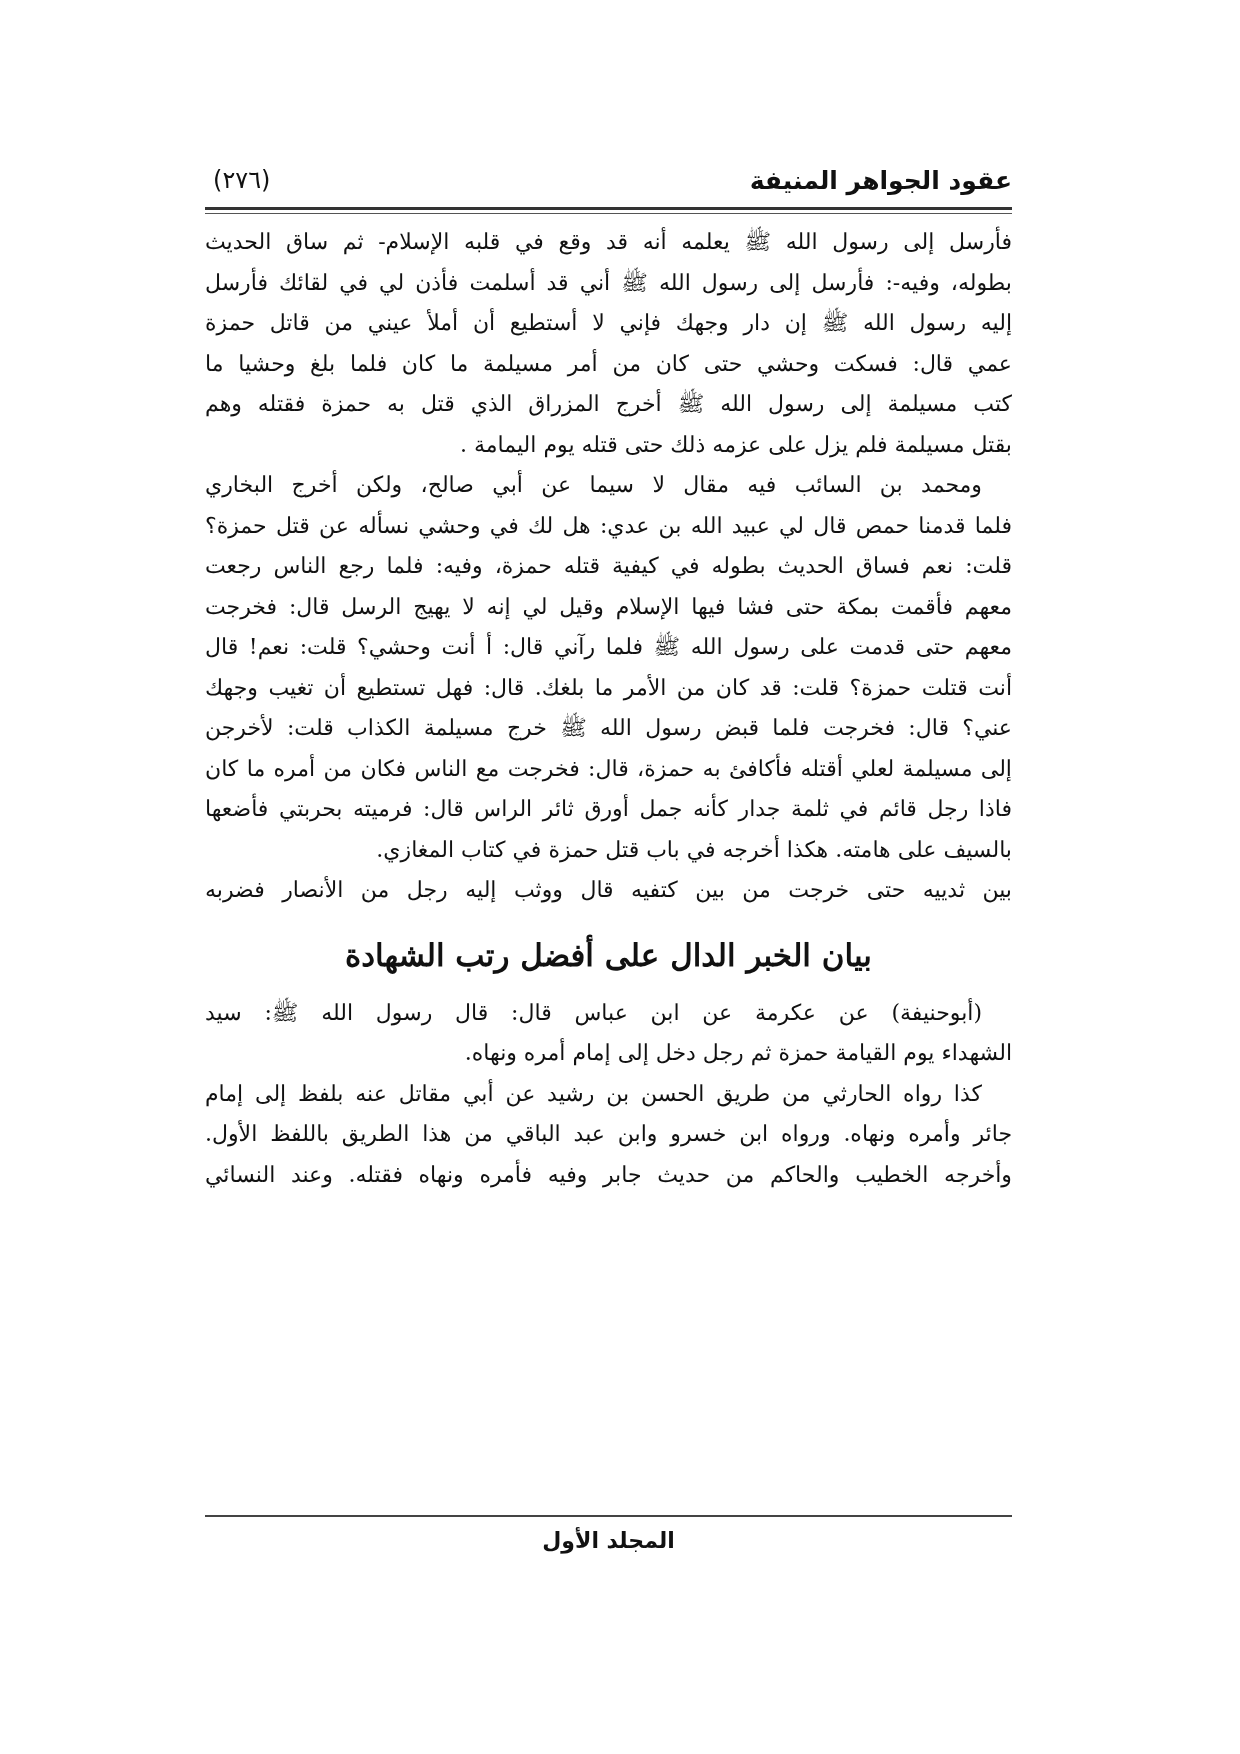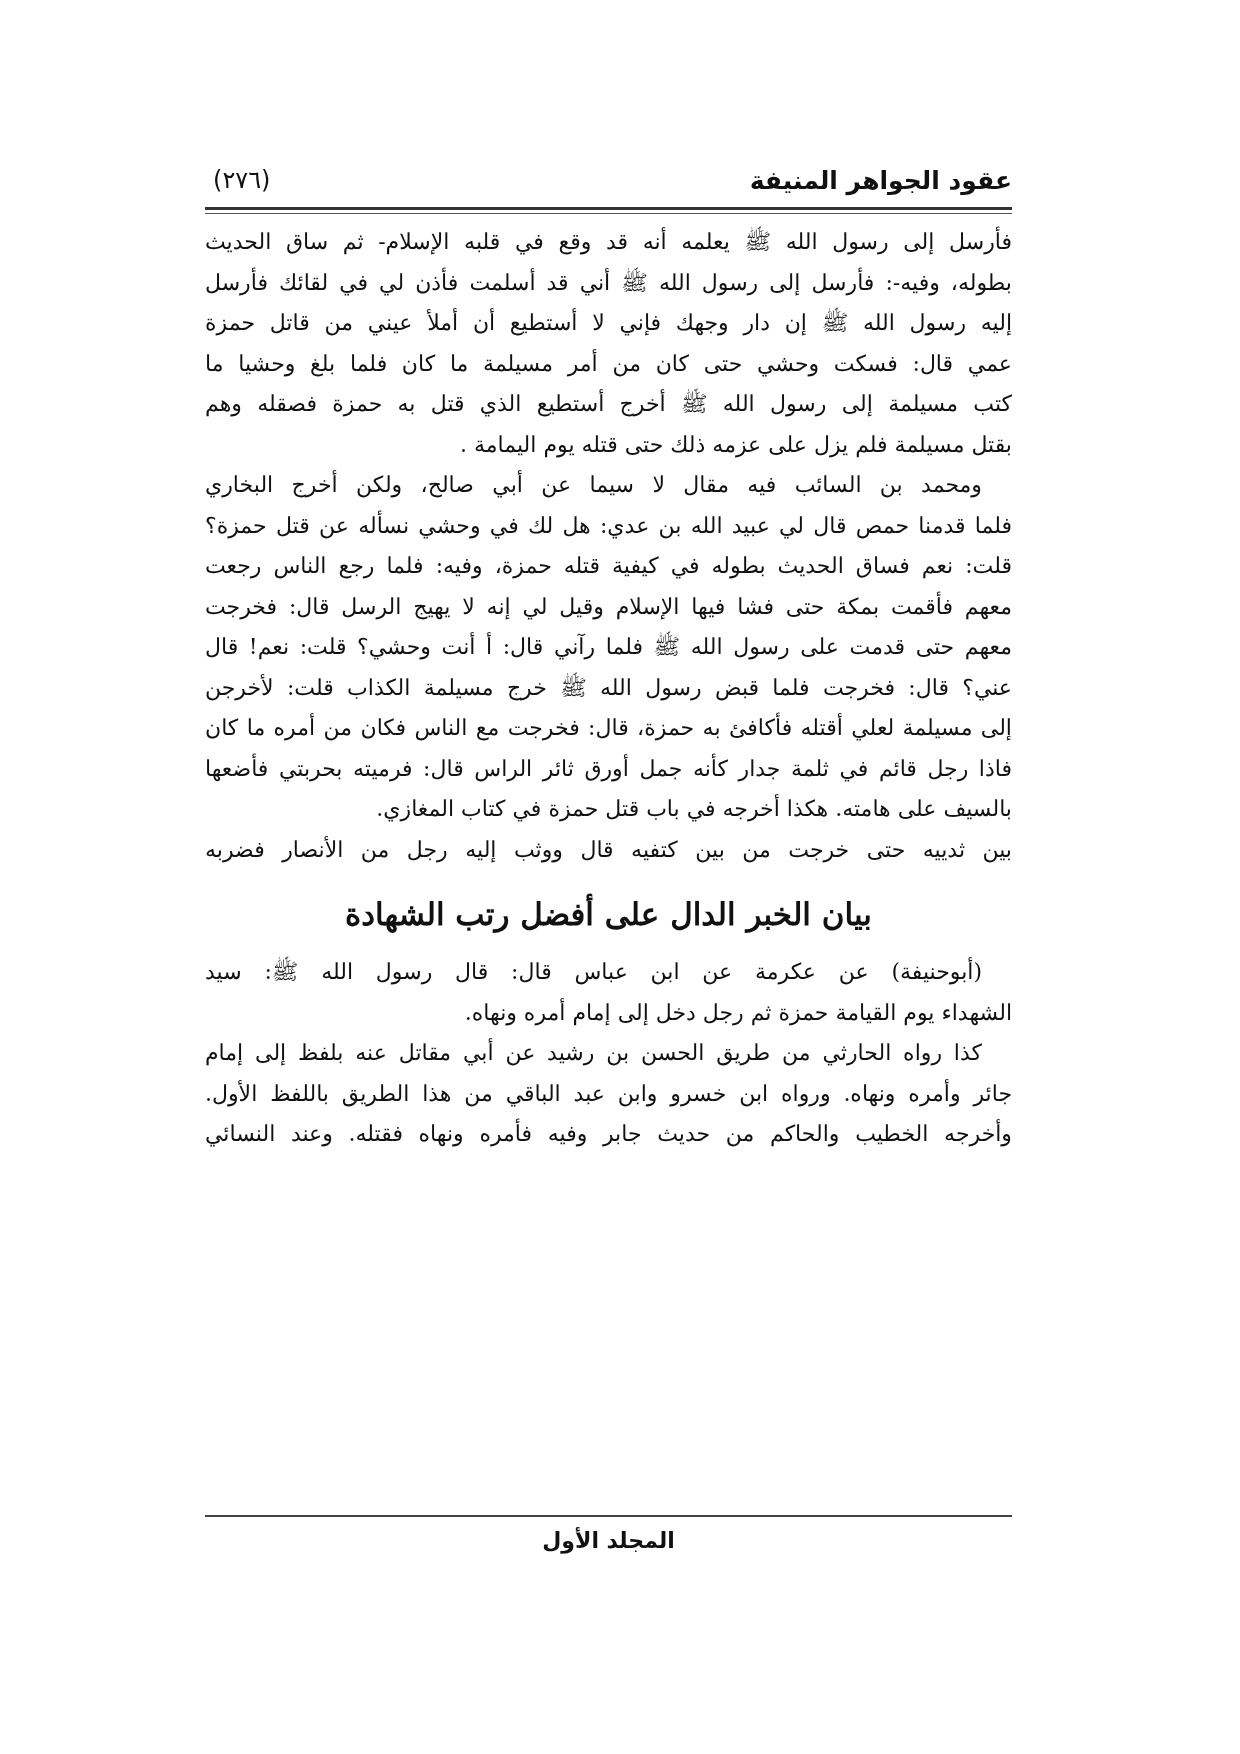--- a/index.html
+++ b/index.html
@@ -35,29 +35,30 @@
     <span class="header-page">(٢٧٦)</span>
   </div>
   <div class="rule-double"></div>
 
   <div class="body">
     <div>
       <div class="line">فأرسل إلى رسول الله ﷺ يعلمه أنه قد وقع في قلبه الإسلام- ثم ساق الحديث</div>
       <div class="line">بطوله، وفيه-: فأرسل إلى رسول الله ﷺ أني قد أسلمت فأذن لي في لقائك فأرسل</div>
       <div class="line">إليه رسول الله ﷺ إن دار وجهك فإني لا أستطيع أن أملأ عيني من قاتل حمزة</div>
       <div class="line">عمي قال: فسكت وحشي حتى كان من أمر مسيلمة ما كان فلما بلغ وحشيا ما</div>
-      <div class="line">كتب مسيلمة إلى رسول الله ﷺ أخرج أستطيع الذي قتل به حمزة فصقله وهم</div>
+      <div class="line">كتب مسيلمة إلى رسول الله ﷺ أخرج المزراق الذي قتل به حمزة فقتله وهم</div>
       <div class="line last">بقتل مسيلمة فلم يزل على عزمه ذلك حتى قتله يوم اليمامة .</div>
     </div>
     <div>
       <div class="line indent">ومحمد بن السائب فيه مقال لا سيما عن أبي صالح، ولكن أخرج البخاري</div>
       <div class="line">فلما قدمنا حمص قال لي عبيد الله بن عدي: هل لك في وحشي نسأله عن قتل حمزة؟</div>
       <div class="line">قلت: نعم فساق الحديث بطوله في كيفية قتله حمزة، وفيه: فلما رجع الناس رجعت</div>
       <div class="line">معهم فأقمت بمكة حتى فشا فيها الإسلام وقيل لي إنه لا يهيج الرسل قال: فخرجت</div>
       <div class="line">معهم حتى قدمت على رسول الله ﷺ فلما رآني قال: أ أنت وحشي؟ قلت: نعم! قال</div>
+      <div class="line">أنت قتلت حمزة؟ قلت: قد كان من الأمر ما بلغك. قال: فهل تستطيع أن تغيب وجهك</div>
       <div class="line">عني؟ قال: فخرجت فلما قبض رسول الله ﷺ خرج مسيلمة الكذاب قلت: لأخرجن</div>
       <div class="line">إلى مسيلمة لعلي أقتله فأكافئ به حمزة، قال: فخرجت مع الناس فكان من أمره ما كان</div>
       <div class="line">فاذا رجل قائم في ثلمة جدار كأنه جمل أورق ثائر الراس قال: فرميته بحربتي فأضعها</div>
       <div class="line last">بالسيف على هامته. هكذا أخرجه في باب قتل حمزة في كتاب المغازي.</div>
       <div class="line">بين ثدييه حتى خرجت من بين كتفيه قال ووثب إليه رجل من الأنصار فضربه</div>
     </div>
     <div class="heading">بيان الخبر الدال على أفضل رتب الشهادة</div>
     <div>
       <div class="line indent">(أبوحنيفة) عن عكرمة عن ابن عباس قال: قال رسول الله ﷺ: سيد</div>
       <div class="line last">الشهداء يوم القيامة حمزة ثم رجل دخل إلى إمام أمره ونهاه.</div>

